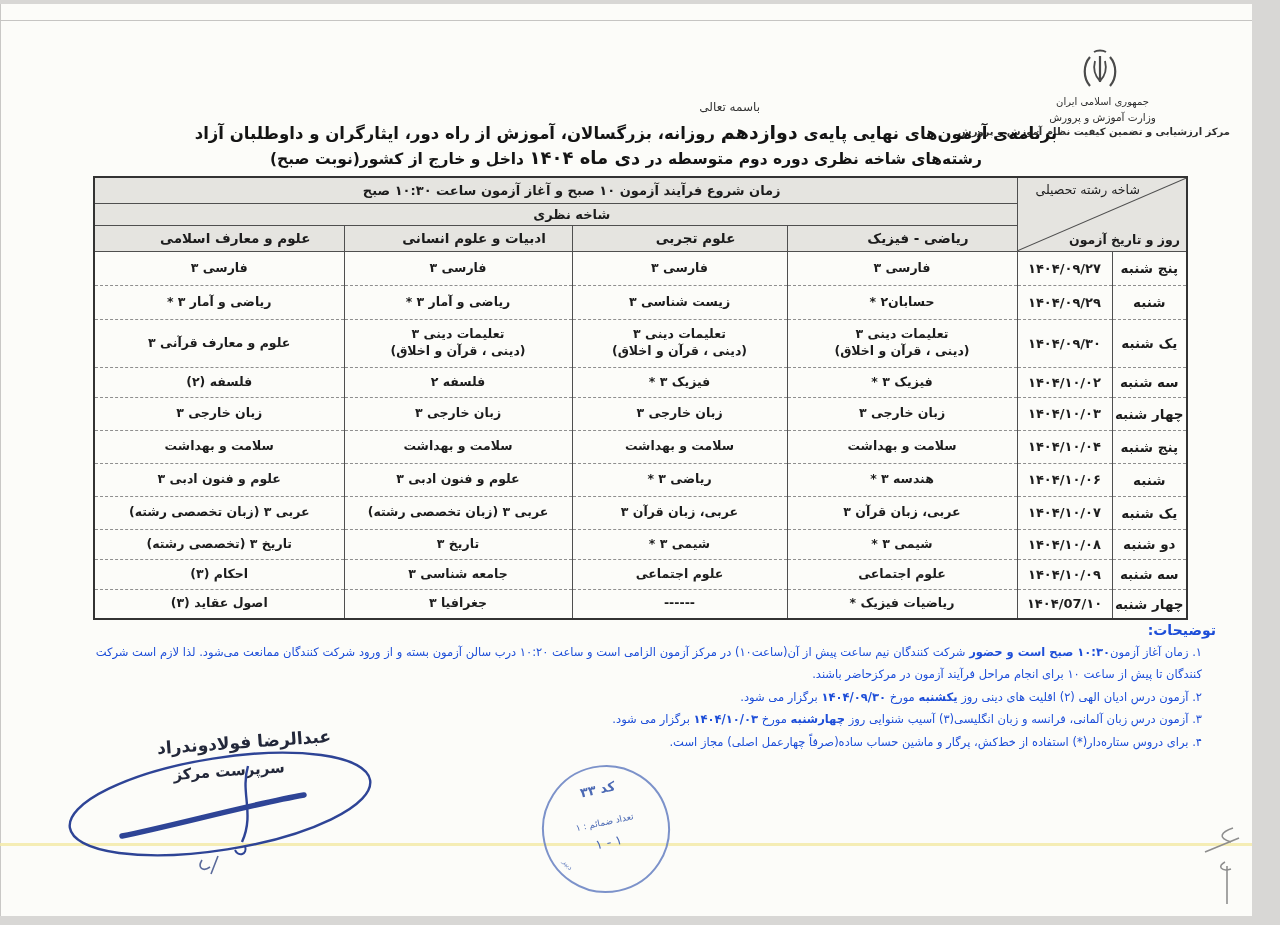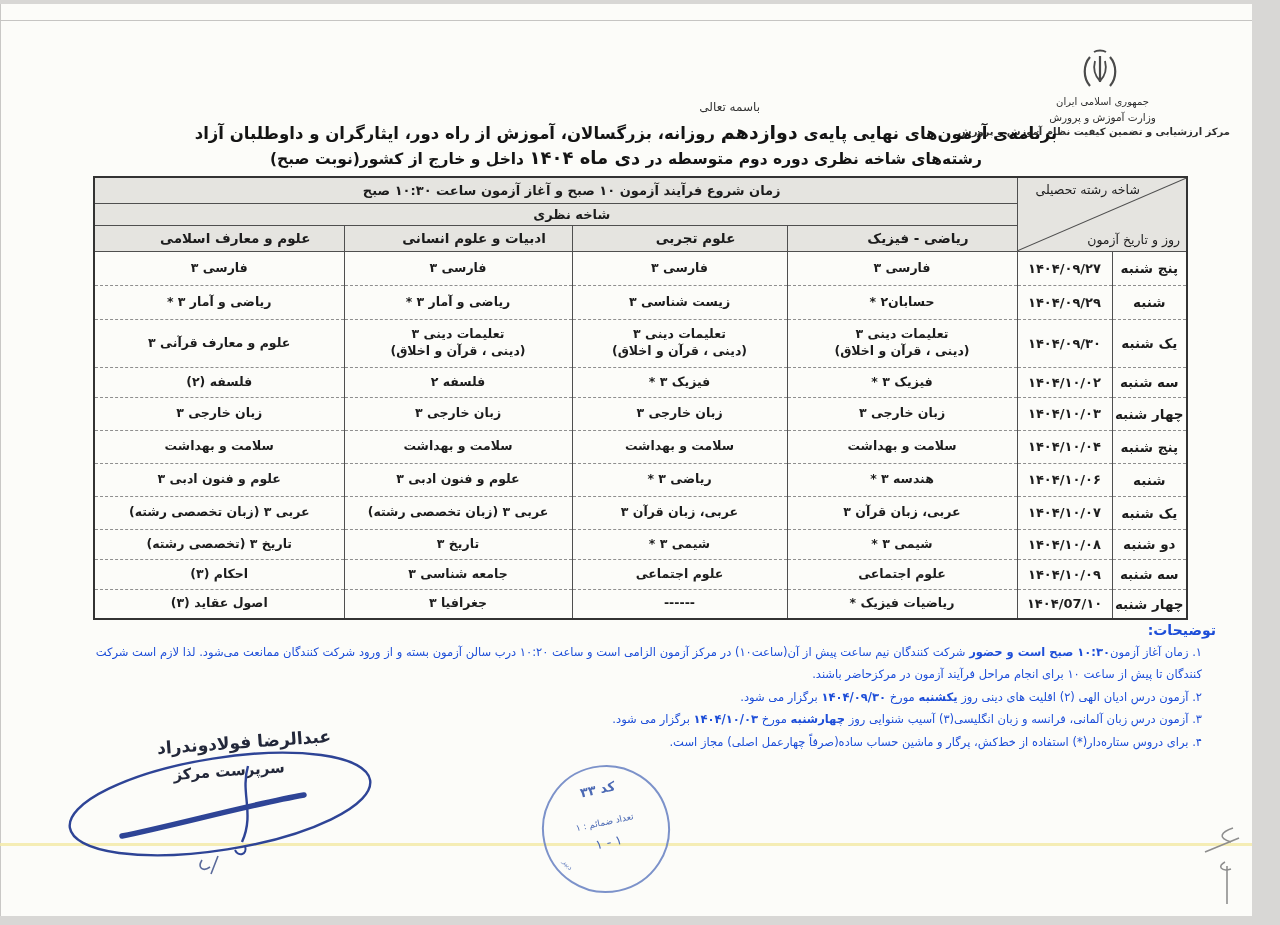--- a/index.html
+++ b/index.html
@@ -25,21 +25,21 @@
   
   .tblwrap { position:absolute; right:92px; top:176px; width:1093px; }
   table { border-collapse:collapse; table-layout:fixed; width:1093px; direction:rtl; border:2px solid #333; }
   td { border-right:1px solid #4f4f4f; border-left:1px solid #4f4f4f; border-top:1px dashed #8f8f8f; border-bottom:1px dashed #8f8f8f; text-align:center; vertical-align:middle; overflow:hidden; color:#1c1c1c; }
   tr.hrow td { background:#e5e4e0; font-weight:bold; border-top:1px solid #4f4f4f; border-bottom:1px solid #4f4f4f;padding-left:32px; }
   .timehdr { font-size:13px; }
   .branchhdr { font-size:13px; }
   .colhdr { font-size:13.5px; }
   td.corner { position:relative; background:#e5e4e0; padding:0; border-top:1px solid #4f4f4f; border-bottom:1px solid #4f4f4f; }
   .corner-top { position:absolute; top:4px; left:18px; font-size:12.5px; font-weight:normal; }
-  .corner-bottom { position:absolute; bottom:4px; right:6px; font-size:12.5px; font-weight:normal;margin-top:12px; }
+  .corner-bottom { position:absolute; bottom:4px; right:6px; font-size:12.5px; font-weight:bold;margin-top:12px; }
   td.day { font-size:13.5px; font-weight:bold; }
   td.date { font-size:13px; font-weight:bold; }
   td.sub { font-size:12.5px; font-weight:bold; white-space:pre-line; line-height:1.35; }
   tr.h26{height:26px} tr.h22{height:22px} tr.h26b{height:26px}
   tr.h34{height:34px} tr.h48{height:48px} tr.h30{height:30px} tr.h33{height:33px}
   .diag { position:absolute; inset:0; width:100%; height:100%; }
 
   
   .notes { position:absolute; right:64px; top:622px; width:1124px; color:#1d4ed8; }
   .notes-heading { font-size:14px; font-weight:bold; text-align:right; }

